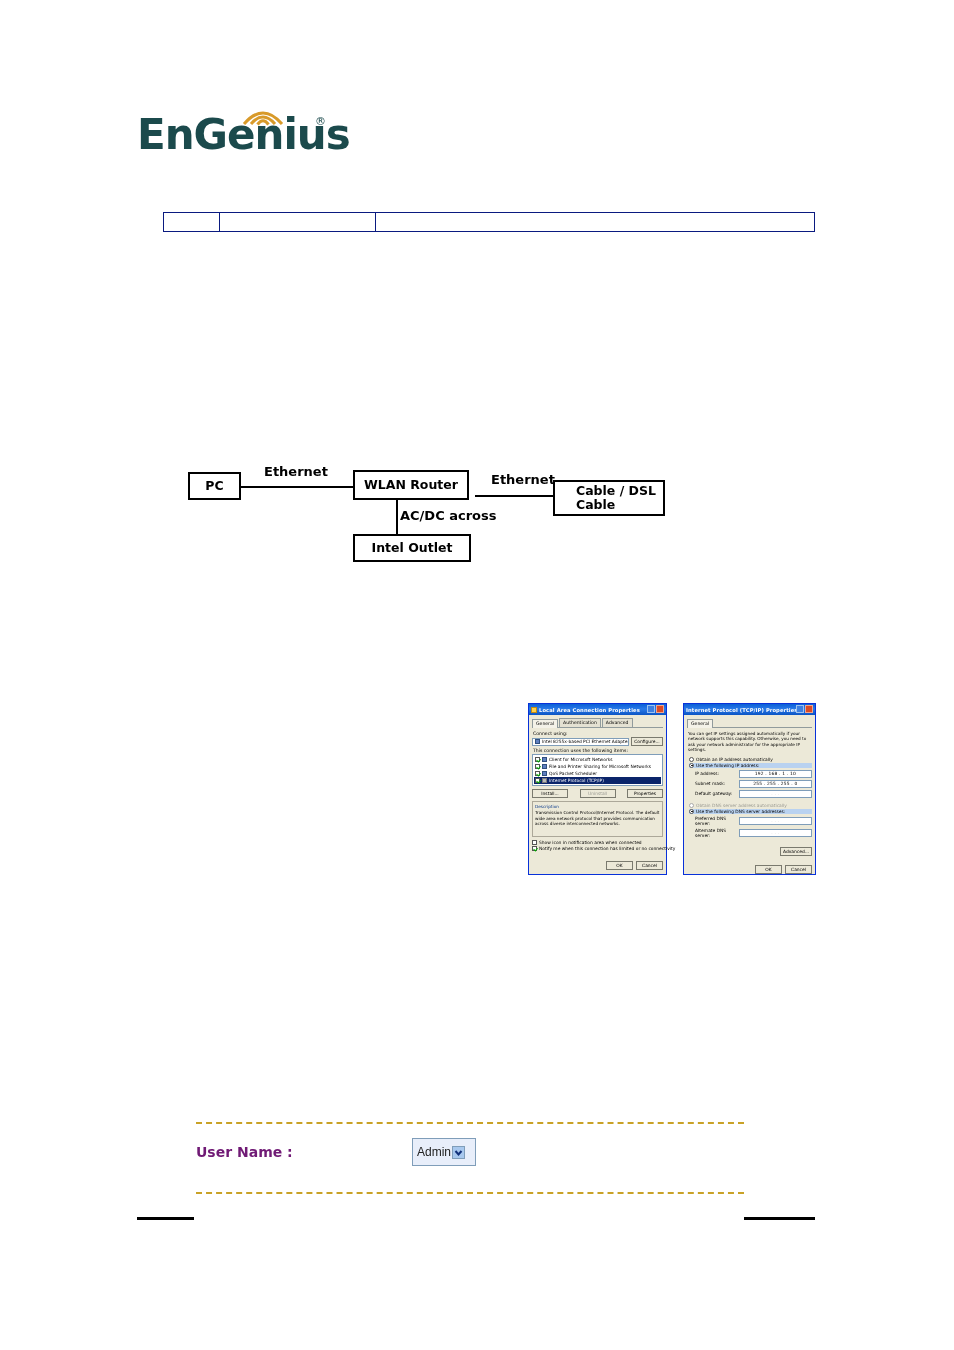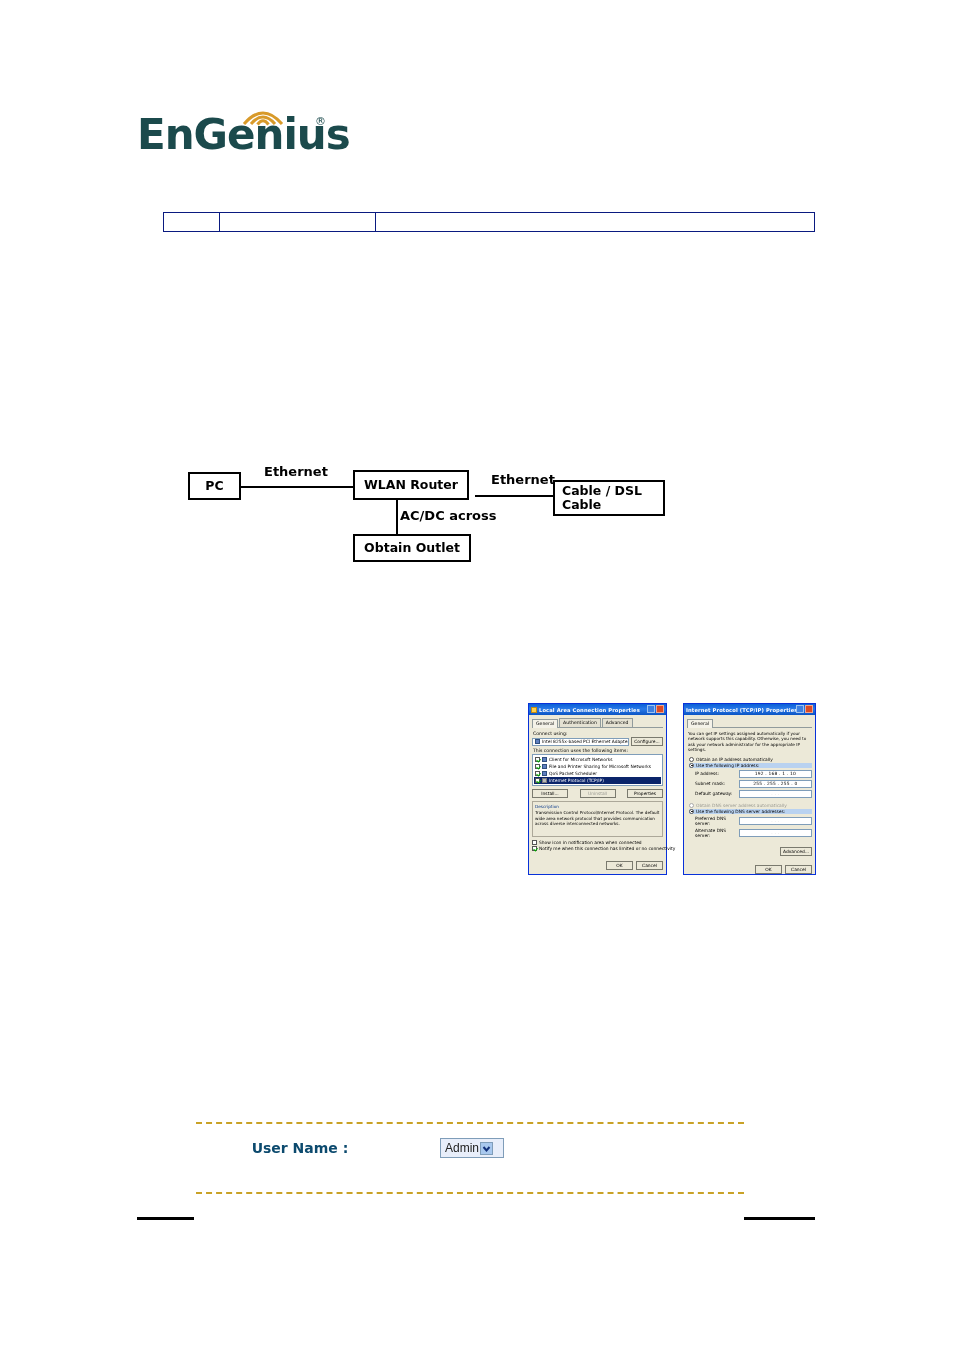--- a/index.html
+++ b/index.html
@@ -32,21 +32,21 @@
   .hc2{width:155px;}
 
   
   #diagram{position:absolute;left:178px;top:462px;width:518px;height:108px;}
   #diagram .box{
     position:absolute;border:2px solid #000;background:#fff;
     font-family:"DejaVu Sans", sans-serif;font-weight:bold;font-size:12.5px;
     color:#000;display:flex;align-items:center;justify-content:center;
     box-sizing:border-box;line-height:14px;
   }
-  #diagram .box.left-al{justify-content:flex-start;padding-left:7px;}
+  #diagram .box.left-al{justify-content:flex-start;padding-left:21px;}
   #diagram .lbl{
     position:absolute;font-family:"DejaVu Sans", sans-serif;font-weight:bold;
     font-size:13px;color:#000;white-space:nowrap;
   }
   #diagram .line{position:absolute;background:#000;}
 
   #box-pc      {left:10px;  top:10px; width:53px; height:28px;}
   #box-router  {left:175px; top:8px;  width:116px;height:30px;}
   #box-modem   {left:375px; top:18px; width:112px;height:36px;}
   #box-power   {left:175px; top:72px; width:118px;height:28px;}
@@ -141,32 +141,31 @@
   #dlg-tcp{left:683px;top:703px;width:133px;height:172px;}
 
   
   #login{position:absolute;left:196px;top:1122px;width:548px;height:72px;}
   #login .dash{position:absolute;left:0;width:548px;height:0;
     border-top:2px dashed #c9a227;}
   #login .dash.top{top:0;}
   #login .dash.bot{top:70px;}
   #login .lrow{position:absolute;display:flex;align-items:center;}
   #login .lab{
-    font-family:"DejaVu Sans", sans-serif;font-weight:bold;font-size:14px;color:#0c4a6e;
-    text-align:center;white-space:nowrap;
+    font-family:"DejaVu Sans", sans-serif;font-weight:bold;font-size:14px;color:#701a75;
+    text-align:left;white-space:nowrap;
   }
   #row-user{left:0;top:16px;width:548px;}
   #row-pass{left:0;top:44px;width:548px;}
   #login .lab-w{width:208px;padding-right:8px;}
   .select-box{
-    width:64px;height:20px;border:1px solid #7f9db9;background:#e8eefa;
+    width:64px;height:28px;border:1px solid #7f9db9;background:#e8eefa;
     display:flex;align-items:center;justify-content:space-between;padding:0 10px 0 4px;
     box-sizing:border-box;font-size:12px;color:#222;
     font-family:"Liberation Sans", sans-serif;
-    margin-left:28px;
   }
   .select-box .chev{width:13px;height:13px;background:#a8c8ee;border:1px solid #7f9db9;
     box-sizing:border-box;display:flex;align-items:center;justify-content:center;}
   .pass-input{
     width:148px;height:21px;border:1px solid #9bb3cc;background:#fff;box-sizing:border-box;
   }
   .login-btn{
     margin-left:7px;height:22px;padding:0 8px;border:2px outset #cfcfcf;background:#f2f2f2;
     font-family:"DejaVu Sans", sans-serif;font-size:13px;color:#000;
     display:flex;align-items:center;justify-content:center;letter-spacing:.5px;
@@ -208,21 +207,21 @@
     <div class="line" id="ln-router-pwr"></div>
 
     <div class="box" id="box-pc">PC</div>
     <div class="box" id="box-router">WLAN Router</div>
     <div class="box left-al" id="box-modem">
       <div style="display:flex;flex-direction:column;align-items:flex-start;">
         <span>Cable / DSL</span>
         <span>Cable</span>
       </div>
     </div>
-    <div class="box" id="box-power">Obtain Outlet</div>
+    <div class="box" id="box-power">Intel Outlet</div>
 
     <div class="lbl" id="lbl-eth1">Ethernet</div>
     <div class="lbl" id="lbl-eth2">Ethernet</div>
     <div class="lbl" id="lbl-acdc">AC/DC across</div>
   </div>
 
   <div class="win" id="dlg-lan">
     <div class="titlebar">
       <span class="tb-icon"></span>
       <span class="tb-title">Local Area Connection Properties</span>

